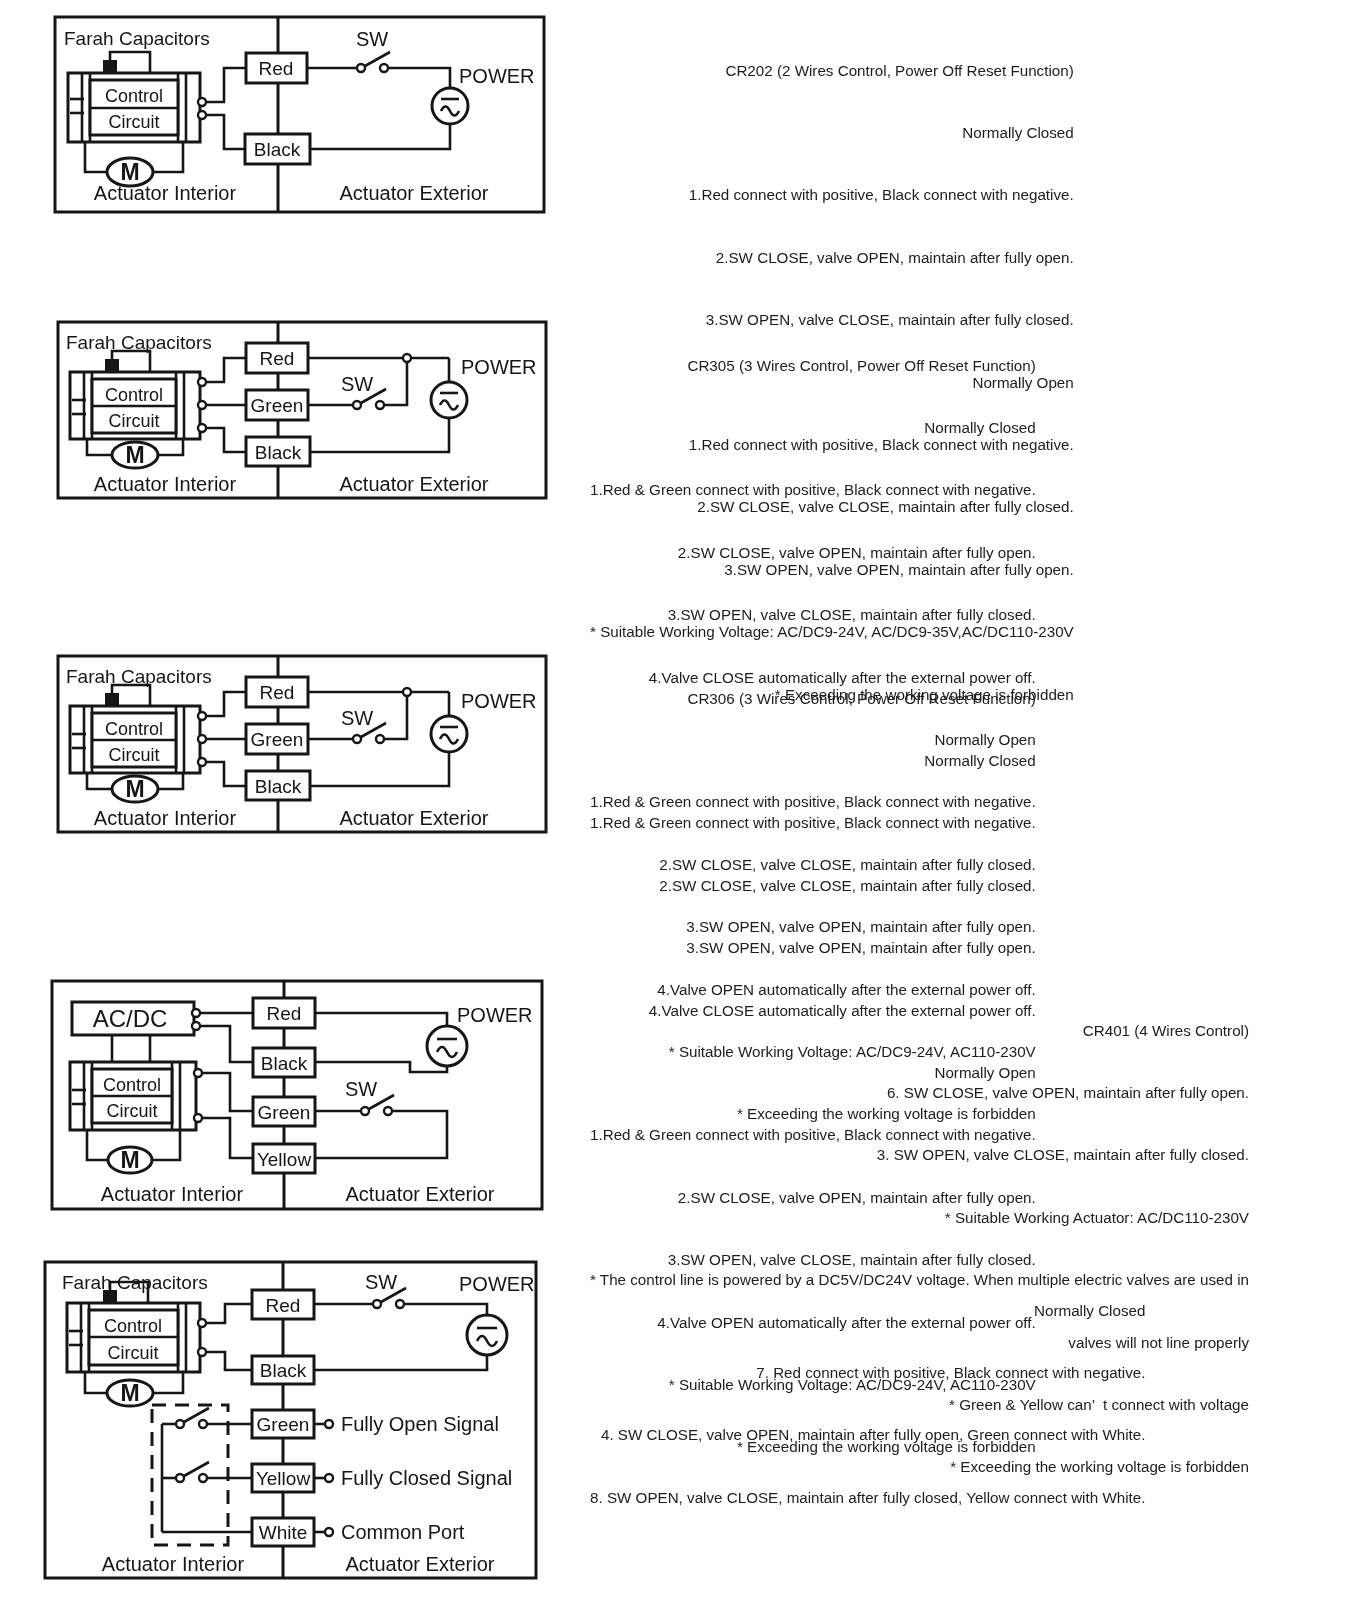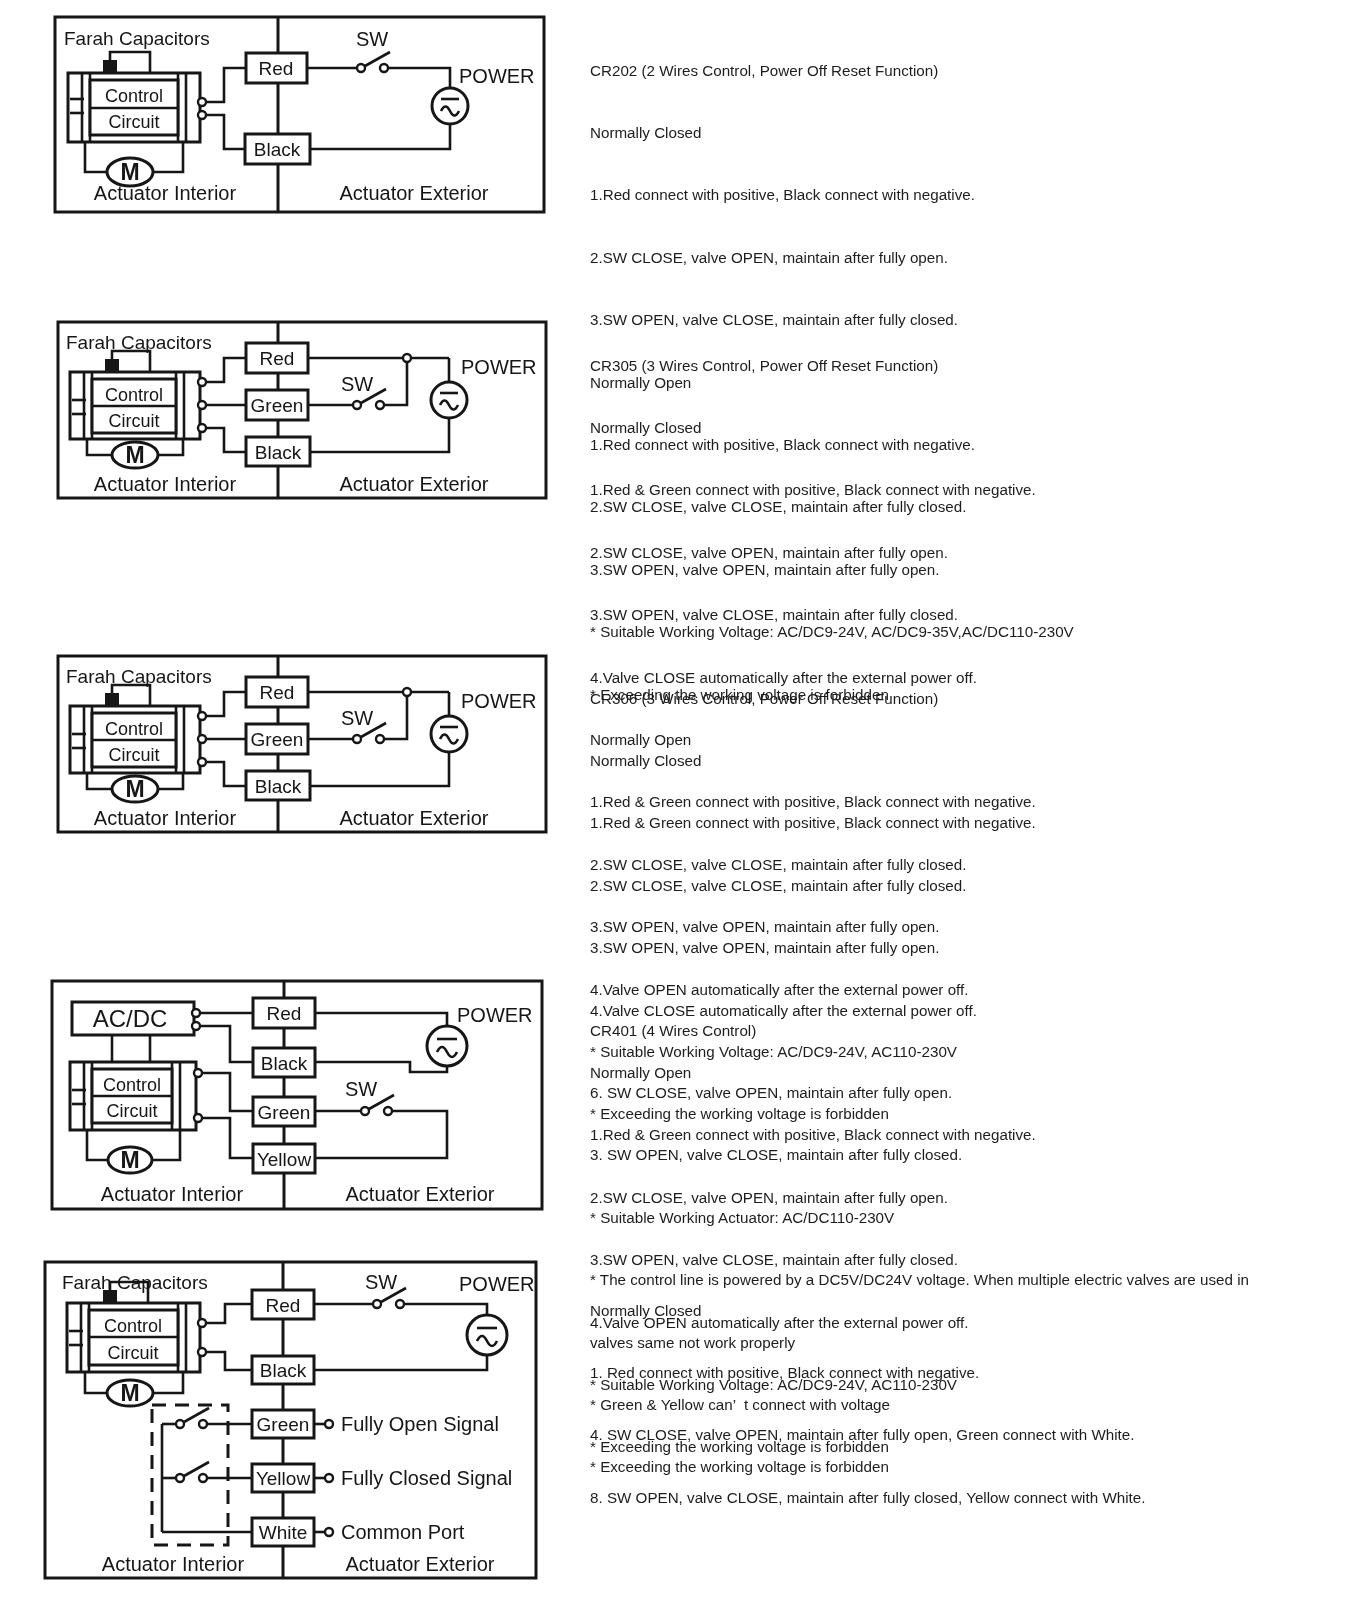--- a/index.html
+++ b/index.html
@@ -13,21 +13,21 @@
   .tm  { stroke:#161616; stroke-width:2.4; fill:#ffffff; }
   .dsh { stroke:#161616; stroke-width:3; fill:none; stroke-dasharray:14 9; }
   .t19 { font-size:19px; }
   .t18 { font-size:18px; }
   .t20 { font-size:20px; }
   .t24 { font-size:24px; }
   .tm22{ font-size:23px; font-weight:bold; }
   .mid { text-anchor:middle; }
   .notes { position:absolute; left:590px; color:#1d1d1d; font-size:15.2px;
            line-height:20.8px; white-space:pre; }
-  .notes div { height:20.8px; }
+  .notes div { height:20.8px;text-align:right; }
 </style>
 </head>
 <body>
 
 <div id="canvas">
 
 <svg id="schematics" width="560" height="1606" viewBox="0 0 560 1606">
 
   <g>
     <rect class="bx" x="55" y="17" width="489" height="195"></rect>
@@ -429,28 +429,28 @@
     <div>* Suitable Working Voltage: AC/DC9-24V, AC110-230V</div>
     <div>* Exceeding the working voltage is forbidden</div>
   </div>
 
   <div class="notes" style="top:979px">
     <div>CR401 (4 Wires Control)</div>
     <div>6. SW CLOSE, valve OPEN, maintain after fully open.</div>
     <div>3. SW OPEN, valve CLOSE, maintain after fully closed.</div>
     <div>* Suitable Working Actuator: AC/DC110-230V</div>
     <div>* The control line is powered by a DC5V/DC24V voltage. When multiple electric valves are used in</div>
-    <div>valves same not work properly</div>
+    <div>valves will not line properly</div>
     <div>* Green &amp; Yellow can’  t connect with voltage</div>
     <div>* Exceeding the working voltage is forbidden</div>
   </div>
 
   <div class="notes" style="top:1259px">
     <div>Normally Closed</div>
-    <div>1. Red connect with positive, Black connect with negative.</div>
+    <div>7. Red connect with positive, Black connect with negative.</div>
     <div>4. SW CLOSE, valve OPEN, maintain after fully open, Green connect with White.</div>
     <div>8. SW OPEN, valve CLOSE, maintain after fully closed, Yellow connect with White.</div>
     
     
     
     
     
     
     
   </div>

